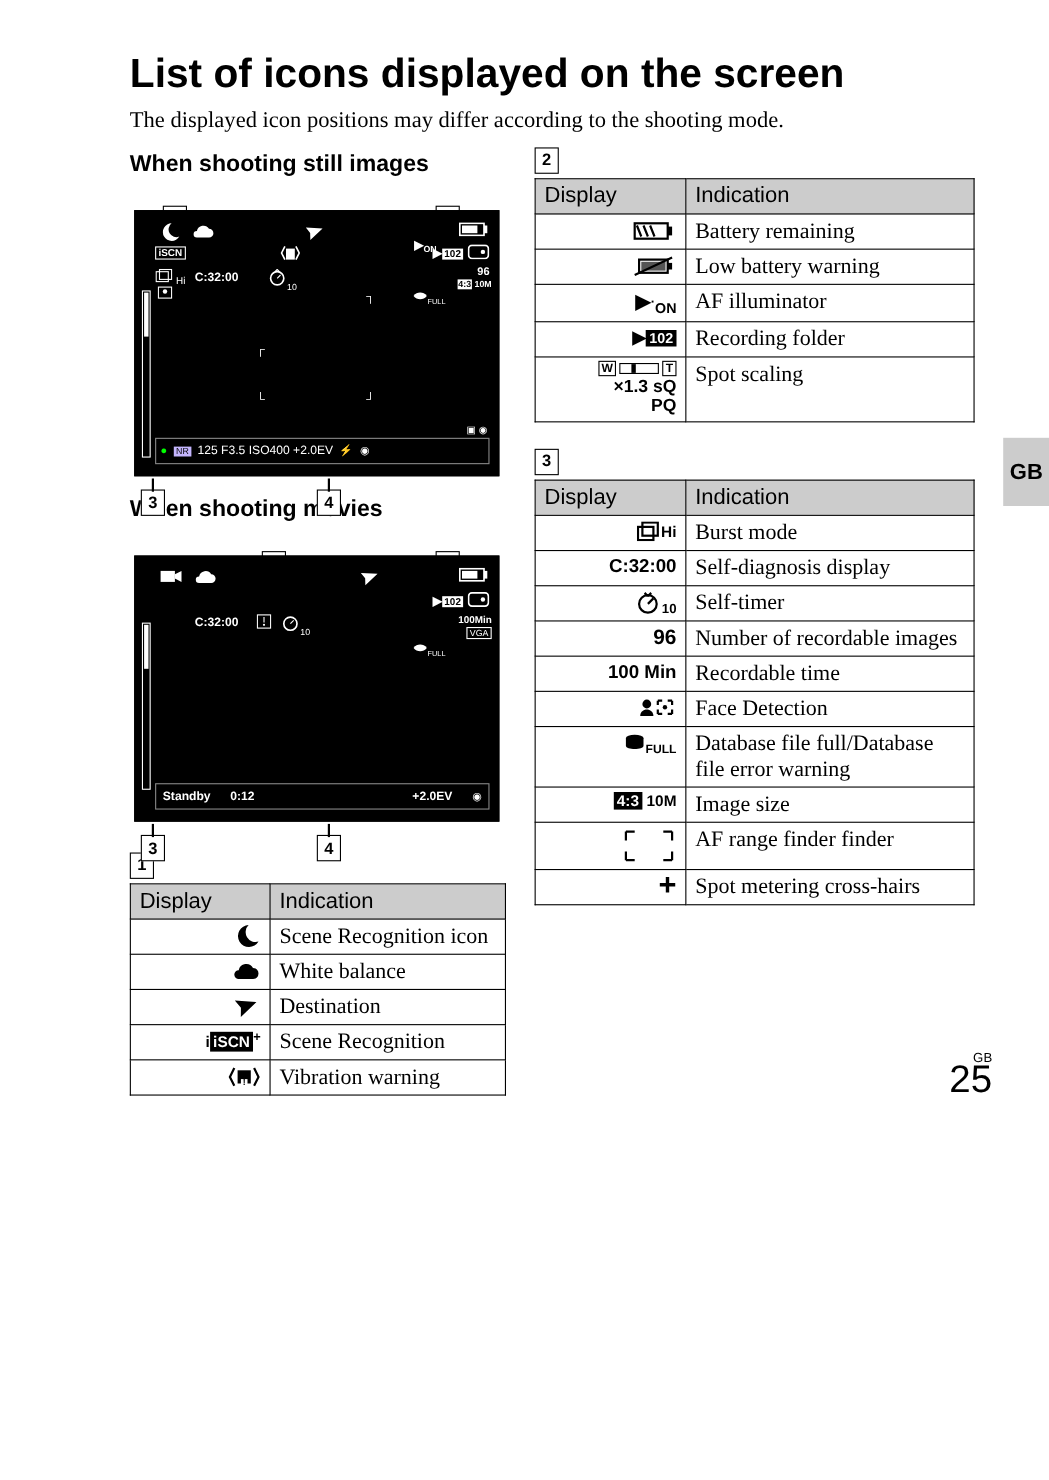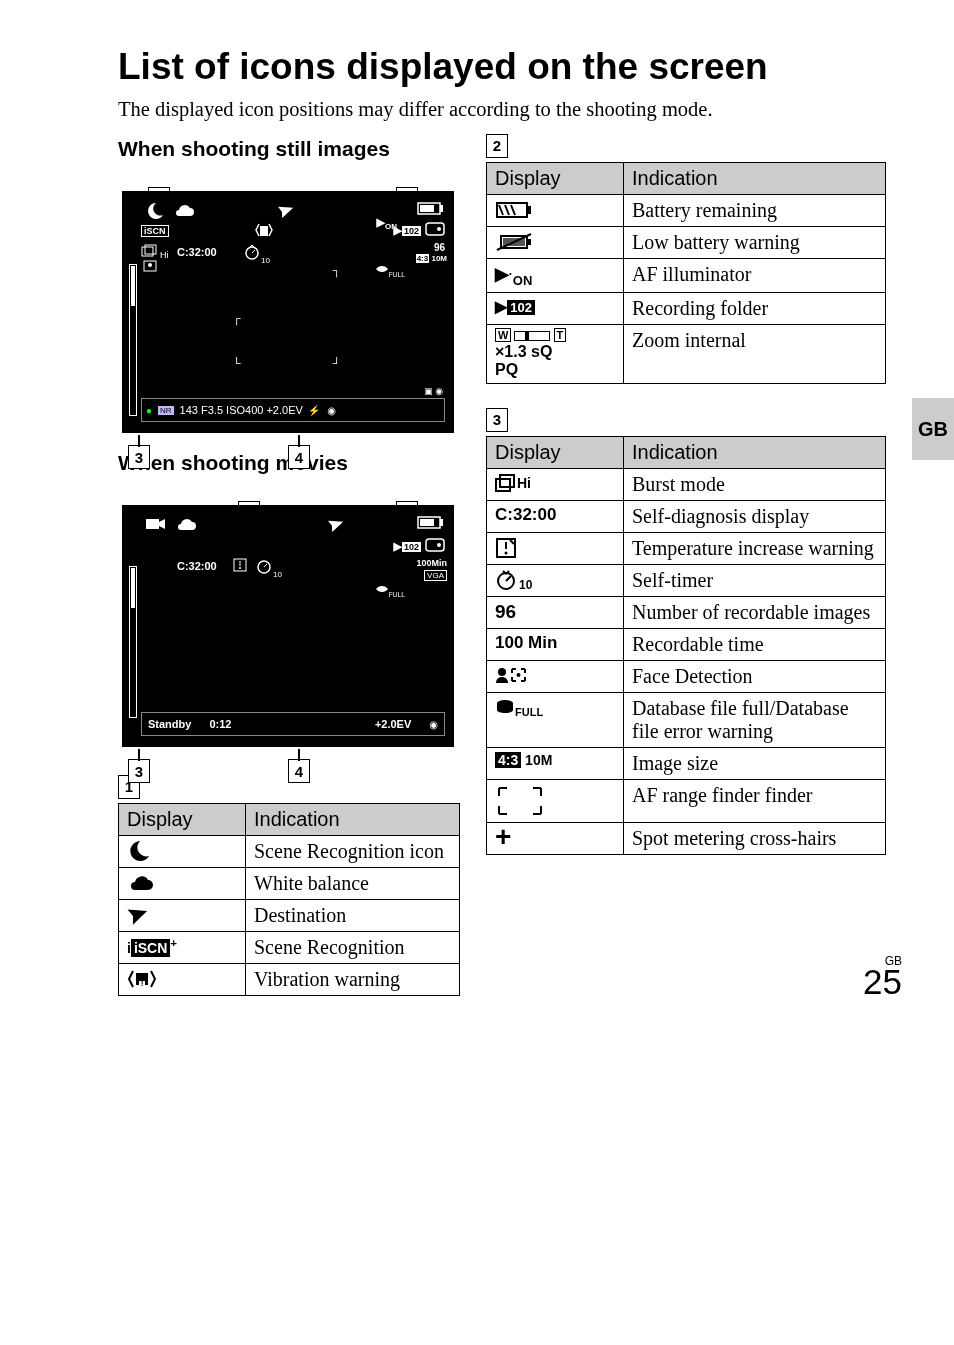--- a/index.html
+++ b/index.html
@@ -27,21 +27,21 @@
     font-family:Arial;font-size:15px;font-weight:700;display:flex;align-items:center;justify-content:center;}
   .callout-line{position:absolute;background:#000;}
   .tcell{font-family:Arial;font-size:11px;color:#fff;}
 
   
   .sectnum{border:1.5px solid #000;display:inline-block;width:20px;height:22px;text-align:center;
     font-family:Arial;font-size:15px;font-weight:700;line-height:22px;margin:10px 0 4px 0;}
   table.ind{border-collapse:collapse;width:100%;}
   table.ind th,table.ind td{border:1.3px solid #000;padding:4px 8px;vertical-align:top;font-size:20px;}
   table.ind th{background:#ccc;font-family:Arial;font-weight:400;font-size:20px;text-align:left;}
-  table.ind td.lbl{width:110px;font-family:Arial;font-weight:700;font-size:17px;text-align:left;}
+  table.ind td.lbl{width:110px;font-family:Arial;font-weight:700;font-size:17px;text-align:right;}
   table.ind td.ind{font-family:"Times New Roman",serif;font-size:20px;}
   .ico{display:inline-block;vertical-align:middle;}
   .right table.ind td.lbl{width:120px;}
 </style>
 </head>
 <body>
 
 <div class="page">
   <div class="side-tab">GB</div>
 
@@ -138,21 +138,21 @@
           </span>
 
           <span class="tcell" style="position:absolute;left:110px;top:120px;">┌</span>
           <span class="tcell" style="position:absolute;left:210px;top:72px;">┐</span>
           <span class="tcell" style="position:absolute;left:110px;top:165px;">└</span>
           <span class="tcell" style="position:absolute;left:210px;top:165px;">┘</span>
 
           <div style="position:absolute;left:18px;right:8px;bottom:10px;border:1px solid #888;height:22px;display:flex;align-items:center;padding:0 4px;gap:6px;font-size:10px;">
             <span style="color:#0f0;">●</span>
             <span style="background:#c4b5fd;color:#000;padding:0 2px;font-size:8px;">NR</span>
-            <span class="tcell">143   F3.5   ISO400  +2.0EV</span>
+            <span class="tcell">125   F3.5   ISO400  +2.0EV</span>
             <span>⚡</span>
             <span>◉</span>
           </div>
           <span class="tcell" style="position:absolute;right:10px;bottom:36px;font-size:9px;">▣ ◉</span>
         </div>
       </div>
 
       <p class="subhead">When shooting movies</p>
 
       
@@ -323,21 +323,21 @@
         <tr>
               <td class="lbl">
           <div style="font-size:11px;margin-bottom:2px;">
             <span style="border:1px solid #000;padding:0 2px;">W</span>
             <span style="display:inline-block;width:34px;height:8px;border:1px solid #000;position:relative;vertical-align:middle;"><span style="position:absolute;left:10px;top:0;width:4px;height:8px;background:#000;"></span></span>
             <span style="border:1px solid #000;padding:0 2px;">T</span>
           </div>
           <div style="font-size:16px;font-weight:700;">×1.3 sQ</div>
           <div style="font-size:16px;font-weight:700;">PQ</div>
         </td>
-        <td class="ind">Zoom internal</td>
+        <td class="ind">Spot scaling</td>
             </tr>
       </tbody>
         </table>
 
       <div class="sectnum" style="margin-top:24px;">3</div>
       <table class="ind">
         <tbody>
             <tr>
               <th>Display</th>
               <th>Indication</th>
@@ -349,29 +349,20 @@
                   <rect x="5" y="1" width="14" height="12" fill="none" stroke="#000" stroke-width="2"></rect>
                 </svg><span style="font-size:14px;">Hi</span></td>
         <td class="ind">Burst mode</td>
             </tr>
 
         <tr>
               <td class="lbl" style="font-size:17px;">C:32:00</td>
         <td class="ind">Self-diagnosis display</td>
             </tr>
 
-        <tr>
-              <td class="lbl"><svg class="ico" width="22" height="22">
-                  <rect x="2" y="2" width="18" height="18" fill="none" stroke="#000" stroke-width="2"></rect>
-                  <path d="M11 5v7" stroke="#000" stroke-width="2"></path>
-                  <circle cx="11" cy="16" r="1.5" fill="#000"></circle>
-                  <path d="M15 3l4 4" stroke="#000" stroke-width="2"></path>
-                </svg></td>
-        <td class="ind">Temperature increase warning</td>
-            </tr>
 
         <tr>
               <td class="lbl"><svg class="ico" width="24" height="22">
                   <circle cx="11" cy="12" r="8" fill="none" stroke="#000" stroke-width="2"></circle>
                   <path d="M11 12l5-5M8 2l3 3M14 2l-3 3" stroke="#000" stroke-width="2" fill="none"></path>
                 </svg><sub style="font-size:12px;">10</sub></td>
         <td class="ind">Self-timer</td>
             </tr>
 
         <tr>

